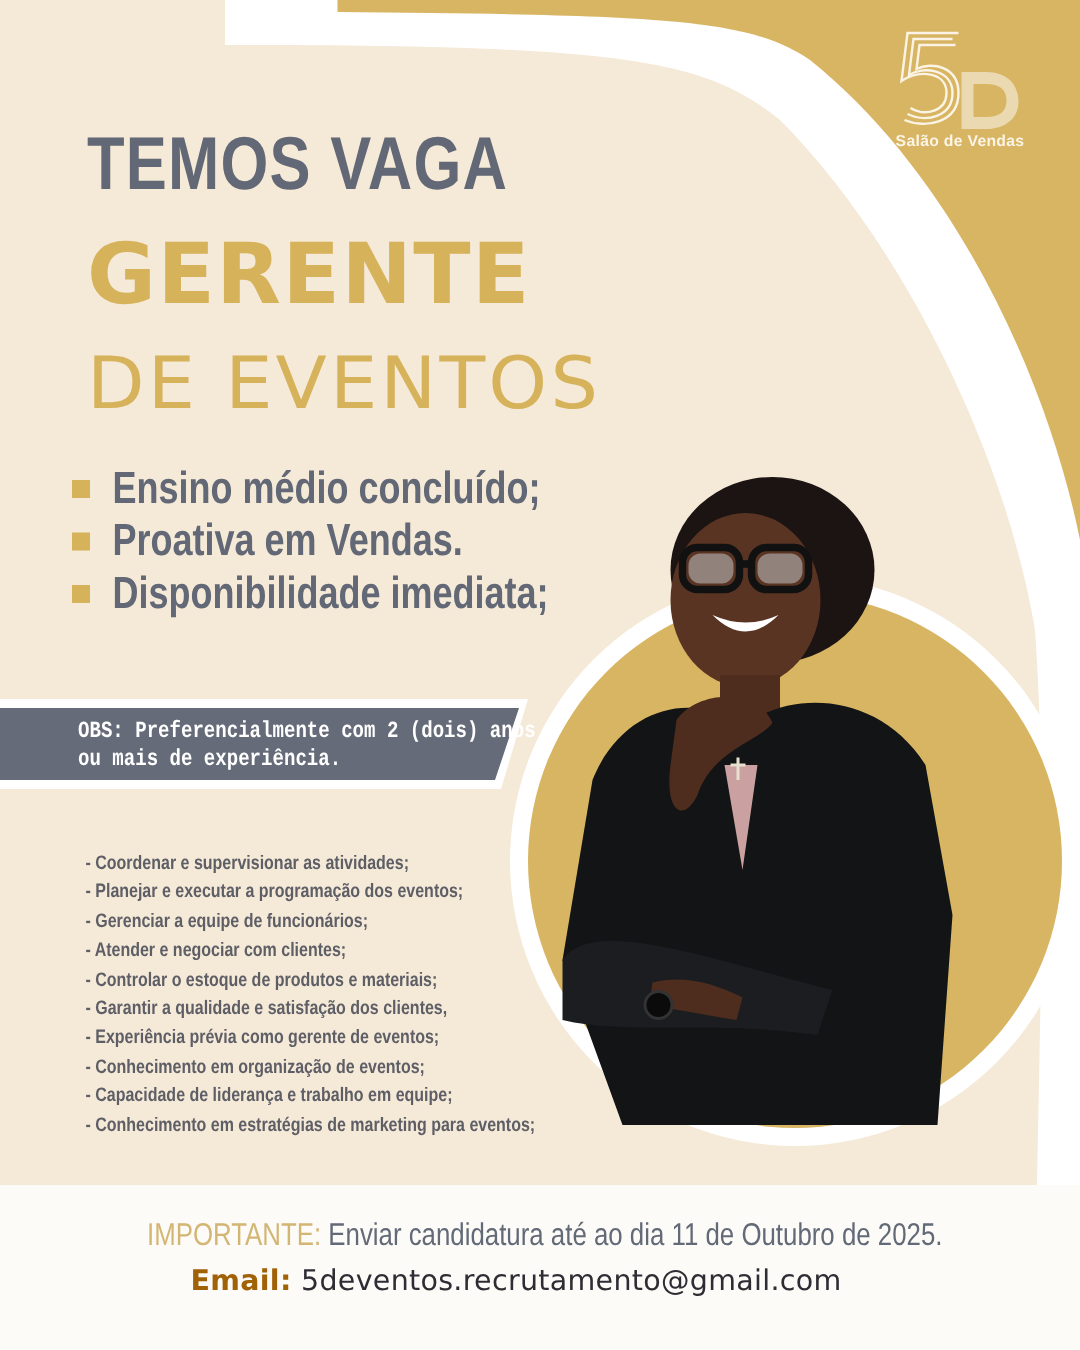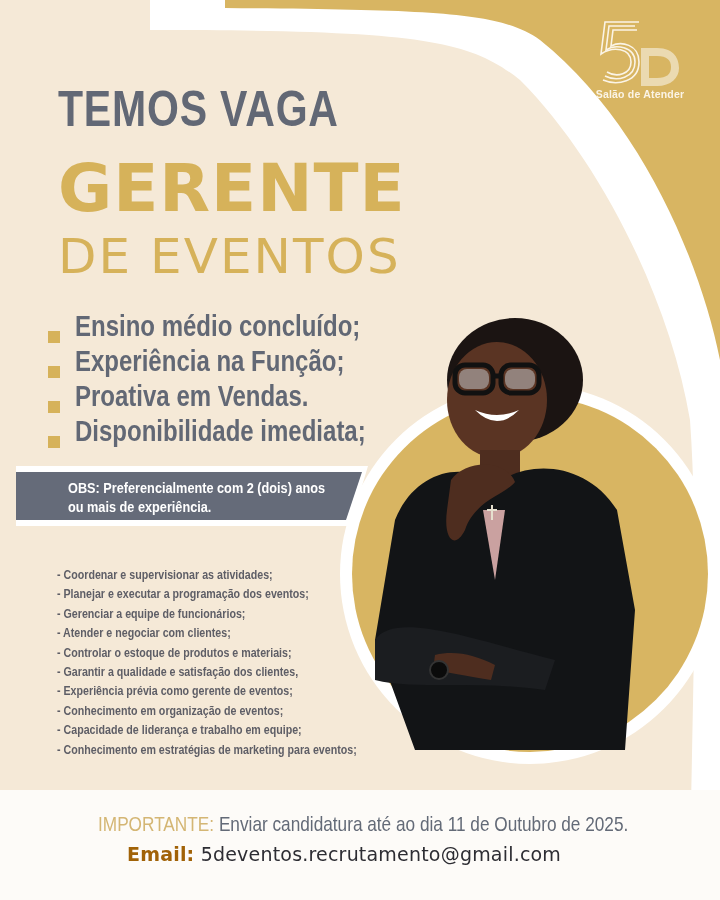--- a/index.html
+++ b/index.html
@@ -3,27 +3,27 @@
 <meta charset="utf-8">
 <style>
   html, body { margin:0; padding:0; }
   body { width:720px; height:900px; overflow:hidden; background:#f5e9d7; font-family:"Liberation Sans", sans-serif; }
   .poster { position:relative; width:720px; height:900px; background:#f5e9d7; overflow:hidden; }
   .bg-svg { position:absolute; left:0; top:0; width:720px; height:900px; }
   .logo { position:absolute; left:590px; top:20px; width:100px; text-align:center; }
   .logo svg { width:90px; height:70px; display:block; margin:0 auto; }
   .logo-caption { color:#fbf4e6; font-size:10.5px; font-weight:bold; letter-spacing:0.2px; margin-top:-2px; }
   .headline-1 { position:absolute; left:58px; top:84px; color:#626875; font-family:"Liberation Sans", sans-serif; font-weight:bold; font-size:50px; letter-spacing:1px; transform:scaleX(0.82); transform-origin:left top; line-height:1; }
-  .headline-2 { position:absolute; left:58px; top:156px; color:#d6b25a; font-family:"DejaVu Sans", sans-serif; font-weight:bold; font-size:66px; letter-spacing:1px; line-height:1; }
+  .headline-2 { position:absolute; left:58px; top:156px; color:#d6b25a; font-family:"DejaVu Sans", sans-serif; font-weight:bold; font-size:56px; letter-spacing:1px; line-height:1; }
   .headline-3 { position:absolute; left:58px; top:232px; color:#d6b25a; font-family:"DejaVu Sans", sans-serif; font-weight:normal; font-size:48px; letter-spacing:2px; line-height:1; transform:scaleX(1.04); transform-origin:left top; }
   .req-list { position:absolute; left:48px; top:308px; margin:0; padding:0; list-style:none; }
-  .req-item { display:flex; align-items:flex-end; height:35px; }
+  .req-item { display:flex; align-items:center; height:35px; }
   .req-bullet { width:12px; height:12px; background:#d6b25a; margin-right:15px; flex-shrink:0; }
   .req-text { color:#626875; font-family:"Liberation Sans", sans-serif; font-weight:bold; font-size:30px; transform:scaleX(0.8); transform-origin:left center; white-space:nowrap; }
-  .obs-band { position:absolute; left:16px; top:466px; width:350px; height:76px; }
+  .obs-band { position:absolute; left:0; top:466px; width:350px; height:76px;font-family:Liberation Mono, monospace; }
   .obs-band svg { position:absolute; left:0; top:0; }
   .obs-text { position:absolute; left:52px; top:12px; color:#ffffff; font-weight:bold; font-size:15.5px; line-height:19px; transform:scaleX(0.82); transform-origin:left top; white-space:nowrap; }
   .duties { position:absolute; left:46px; top:554px; margin:11px; padding:0; list-style:none; }
   .duty { color:#5e5e66; font-weight:bold; font-size:13px; height:19.4px; line-height:19.4px; transform:scaleX(0.82); transform-origin:left center; white-space:nowrap; }
   .photo-ring { position:absolute; left:340px; top:384px; width:380px; height:380px; border-radius:50%; background:#ffffff; }
   .photo-circle { position:absolute; left:352px; top:396px; width:356px; height:356px; border-radius:50%; background:#d8b562; overflow:hidden; }
   .person-svg { position:absolute; left:355px; top:310px; width:290px; height:440px; }
   .footer { position:absolute; left:0; top:790px; width:720px; height:110px; background:#fdfbf8; }
   .important { position:absolute; left:98px; top:812px; font-size:21px; transform:scaleX(0.82); transform-origin:left top; white-space:nowrap; }
   .important .label { color:#d4b674; }
@@ -46,35 +46,31 @@
 
   <div class="logo">
     <svg viewBox="0 0 90 70" xmlns="http://www.w3.org/2000/svg">
       <g fill="none" stroke="#fbf4e6" stroke-width="1.6">
         <path d="M40,6 L14,6 L11,30 C 20,24 40,26 40,42 C 40,58 22,62 10,56"></path>
         <path d="M42,10 L18,10 L16,26 C 26,21 44,24 44,42 C 44,62 22,66 8,60"></path>
         <path d="M44,2 L10,2 L6,34 C 18,26 36,28 36,42 C 36,54 22,58 12,52"></path>
       </g>
       <path d="M46,28 L62,28 C 80,28 84,40 84,48 C 84,58 76,66 62,66 L46,66 Z M54,36 L54,58 L62,58 C 72,58 76,54 76,47 C 76,40 72,36 62,36 Z" fill="#efe0bf" opacity="0.85"></path>
     </svg>
-    <div class="logo-caption">Salão de Atender</div>
+    <div class="logo-caption">Salão de Vendas</div>
   </div>
 
   <div class="headline-1">TEMOS VAGA</div>
   <div class="headline-2">GERENTE</div>
   <div class="headline-3">DE EVENTOS</div>
 
   <ul class="req-list">
     <li class="req-item">
       <span class="req-bullet"></span>
       <span class="req-text">Ensino médio concluído;</span>
-    </li>
-    <li class="req-item">
-      <span class="req-bullet"></span>
-      <span class="req-text">Experiência na Função;</span>
     </li>
     <li class="req-item">
       <span class="req-bullet"></span>
       <span class="req-text">Proativa em Vendas.</span>
     </li>
     <li class="req-item">
       <span class="req-bullet"></span>
       <span class="req-text">Disponibilidade imediata;</span>
     </li>
   </ul>

